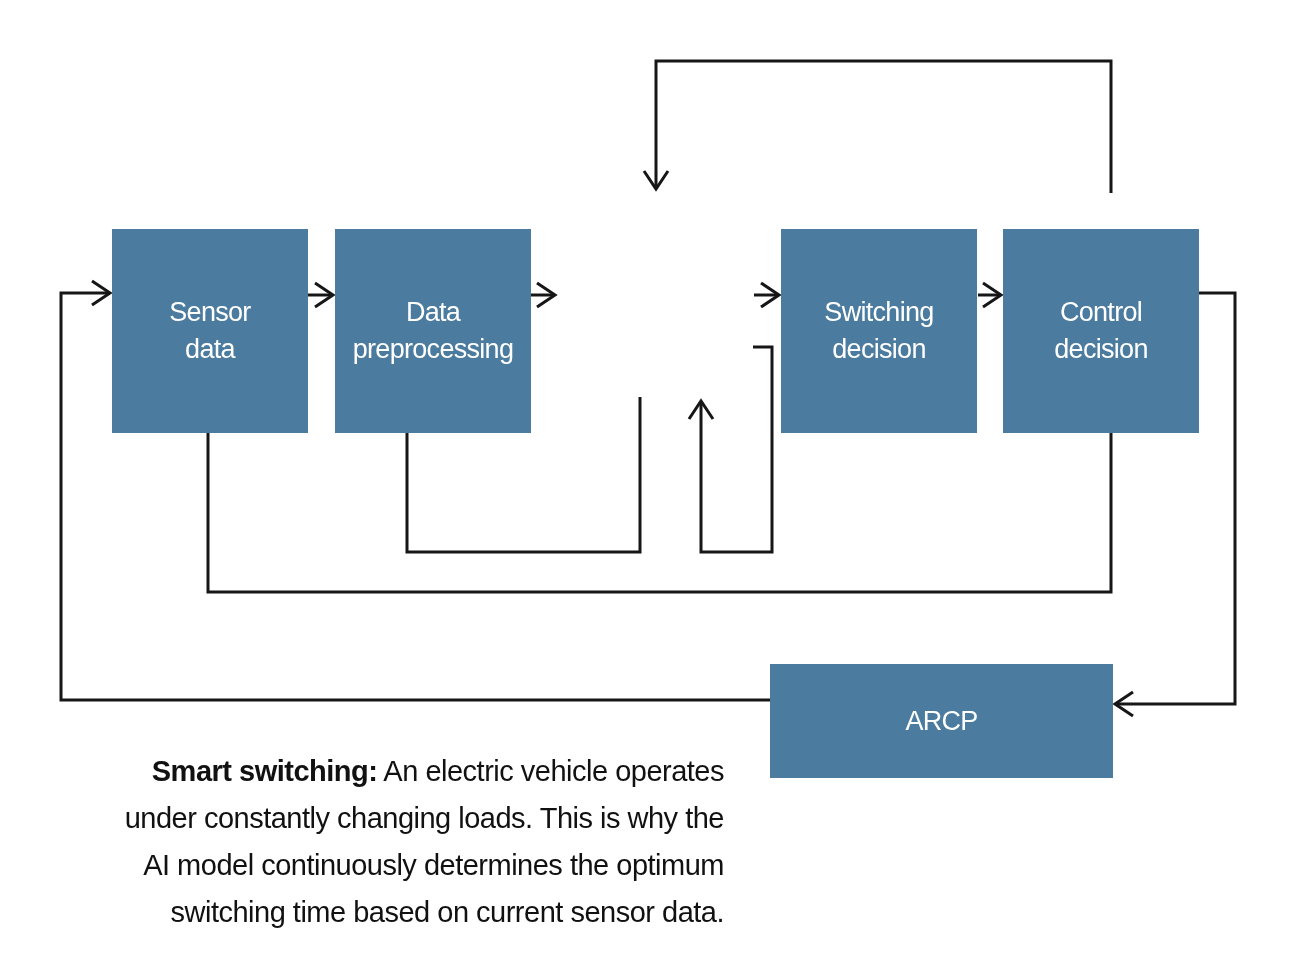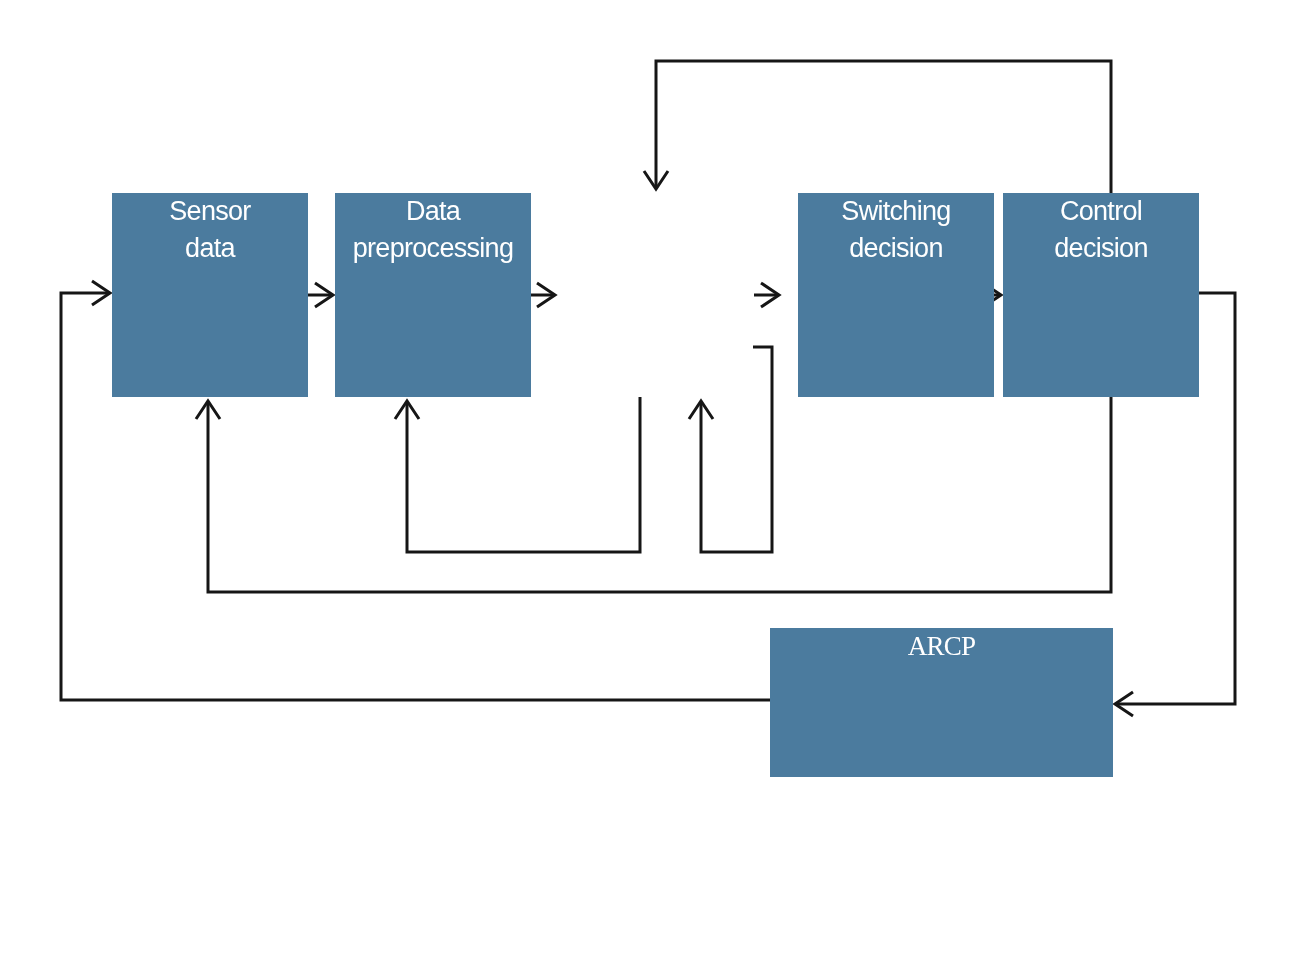--- a/index.html
+++ b/index.html
@@ -28,34 +28,35 @@
     stroke:var(--line);
     stroke-width:3;
     stroke-linejoin:miter;
     stroke-linecap:butt;
   }
   .box{
     position:absolute;
     width:196px;height:204px;
     background:var(--box_fill);
     display:flex;
-    align-items:flex-start;
+    align-items:center;
     justify-content:center;
     text-align:center;
+    margin-top:36px;
   }
   .box-label{
     color:var(--box_text);
     font-size:27px;
     line-height:37px;
     letter-spacing:-0.7px;
     white-space:pre-line;
   }
   .box.arcp{
     left:770px;top:628px;
-    width:343px;height:149px;font-family:Liberation Serif, serif;
+    width:343px;height:114px;
   }
   .caption{
     position:absolute;
     left:24px;top:748px;
     width:700px;
     text-align:right;
     color:var(--caption_text);
     font-size:29px;
     line-height:47px;
     letter-spacing:-0.5px;
@@ -125,28 +126,32 @@
     <div class="box-label">Sensor
 data</div>
   </div>
 
   <div class="box" style="left:335px;top:193px">
     <div class="box-label">Data
 preprocessing</div>
   </div>
 
 
-  <div class="box" style="left:798px;top:193px">
+  <div class="box" style="left:781px;top:193px">
     <div class="box-label">Switching
 decision</div>
   </div>
 
   <div class="box" style="left:1003px;top:193px">
     <div class="box-label">Control
 decision</div>
   </div>
 
   <div class="box arcp">
     <div class="box-label">ARCP</div>
   </div>
 
+  <div class="caption"><span class="lead">Smart switching:</span><span> An electric vehicle operates
+under constantly changing loads. This is why the
+AI model continuously determines the optimum
+switching time based on current sensor data.</span></div>
 
 </div>
 
 </body></html>

